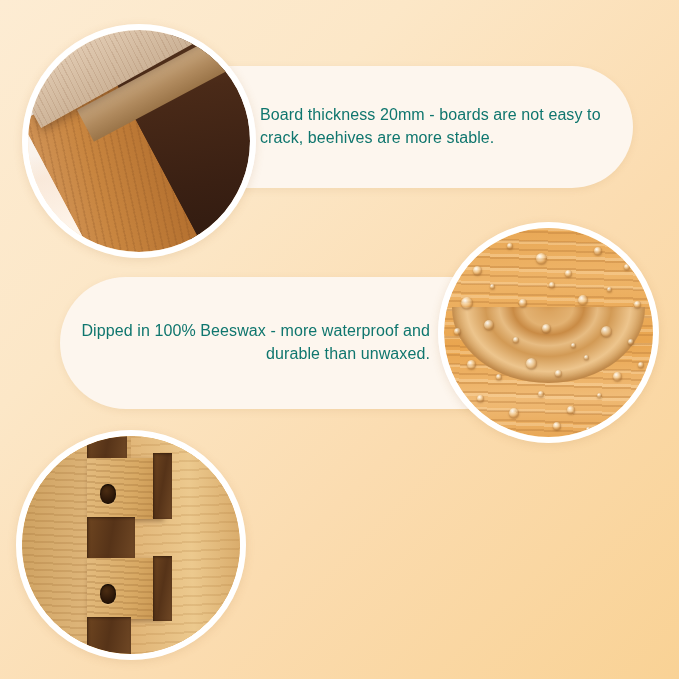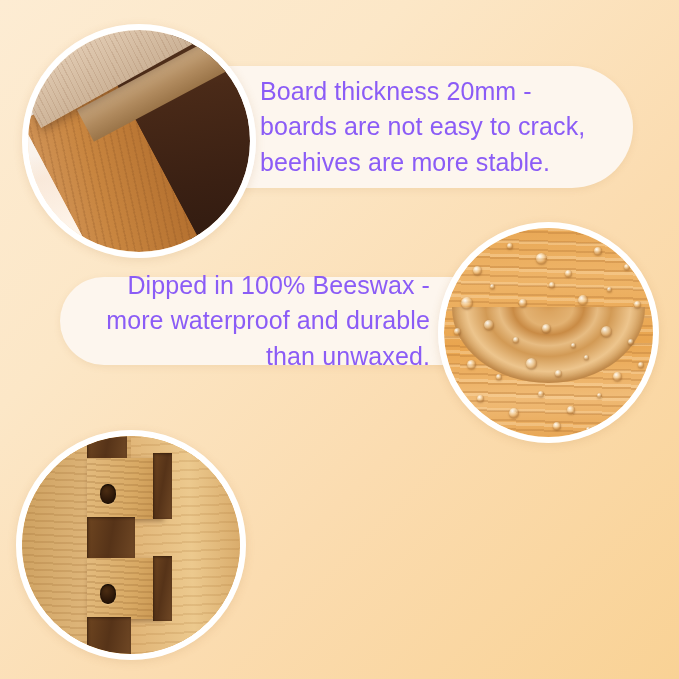--- a/index.html
+++ b/index.html
@@ -25,43 +25,43 @@
   .pill {
     position: absolute;
     background: #fdf6ee;
     border-radius: 400px;
     box-shadow: 0 2px 7px rgba(180, 130, 70, 0.13);
     display: flex;
     align-items: center;
     box-sizing: border-box;
   }
   .pill-text {
-    color: #8b5cf6;
-    font-size: 25px;
+    color: #0f766e;
+    font-size: 16px;
     line-height: 1.42;
     letter-spacing: 0.1px;
     white-space: pre-line;
   }
 
   #card-1 {
     left: 160px;
     top: 66px;
     width: 473px;
     height: 122px;
     padding-left: 100px;
     padding-right: 26px;
     z-index: 2;
   }
   #card-1 .pill-text { text-align: left; }
 
   #card-2 {
     left: 60px;
     top: 277px;
     width: 470px;
-    height: 88px;
+    height: 132px;
     padding-left: 12px;
     padding-right: 100px;
     z-index: 2;
   }
   #card-2 .pill-text { text-align: right; width: 100%; }
 
   #card-3 {
     left: 158px;
     top: 478px;
     width: 475px;

